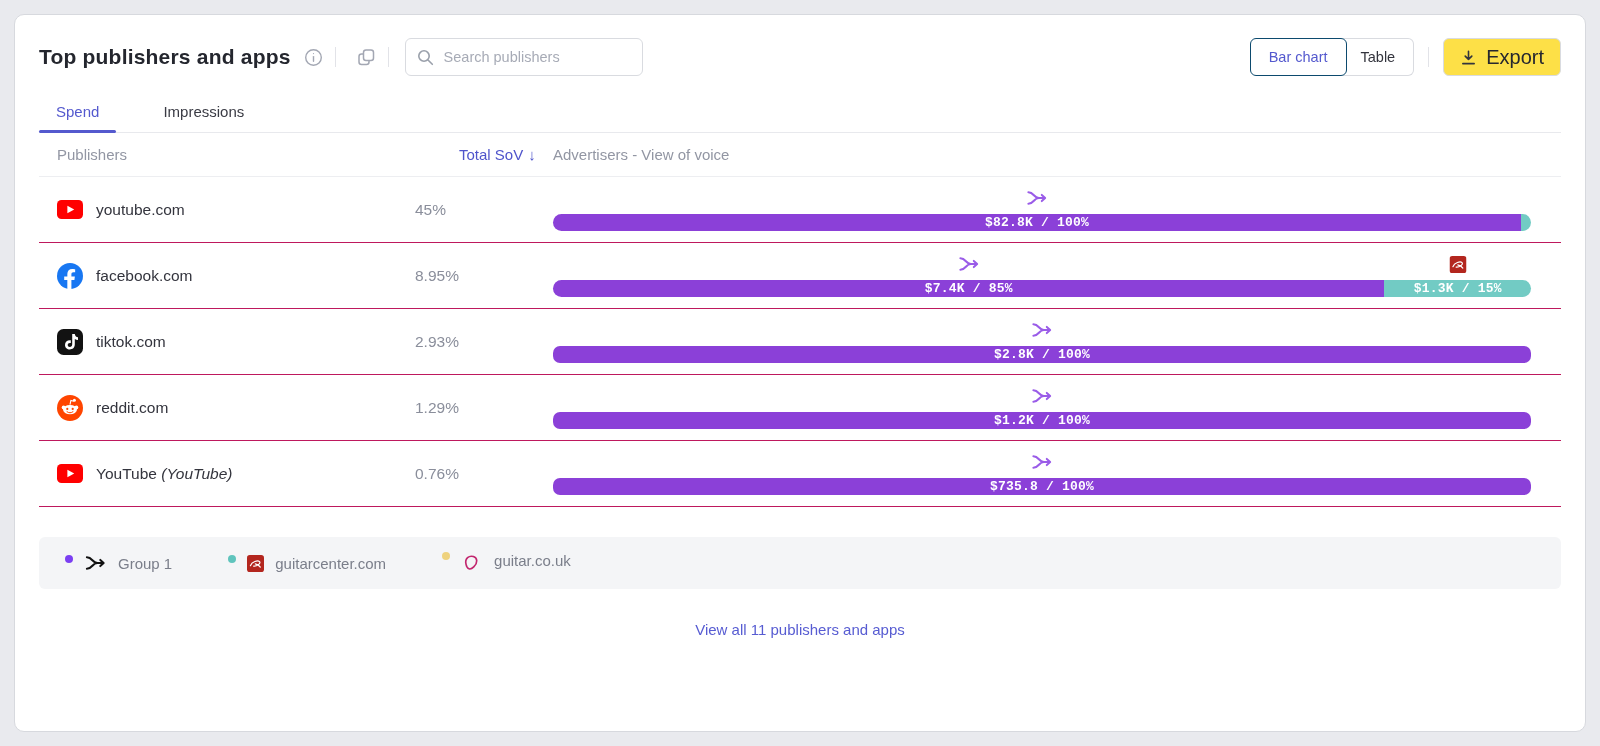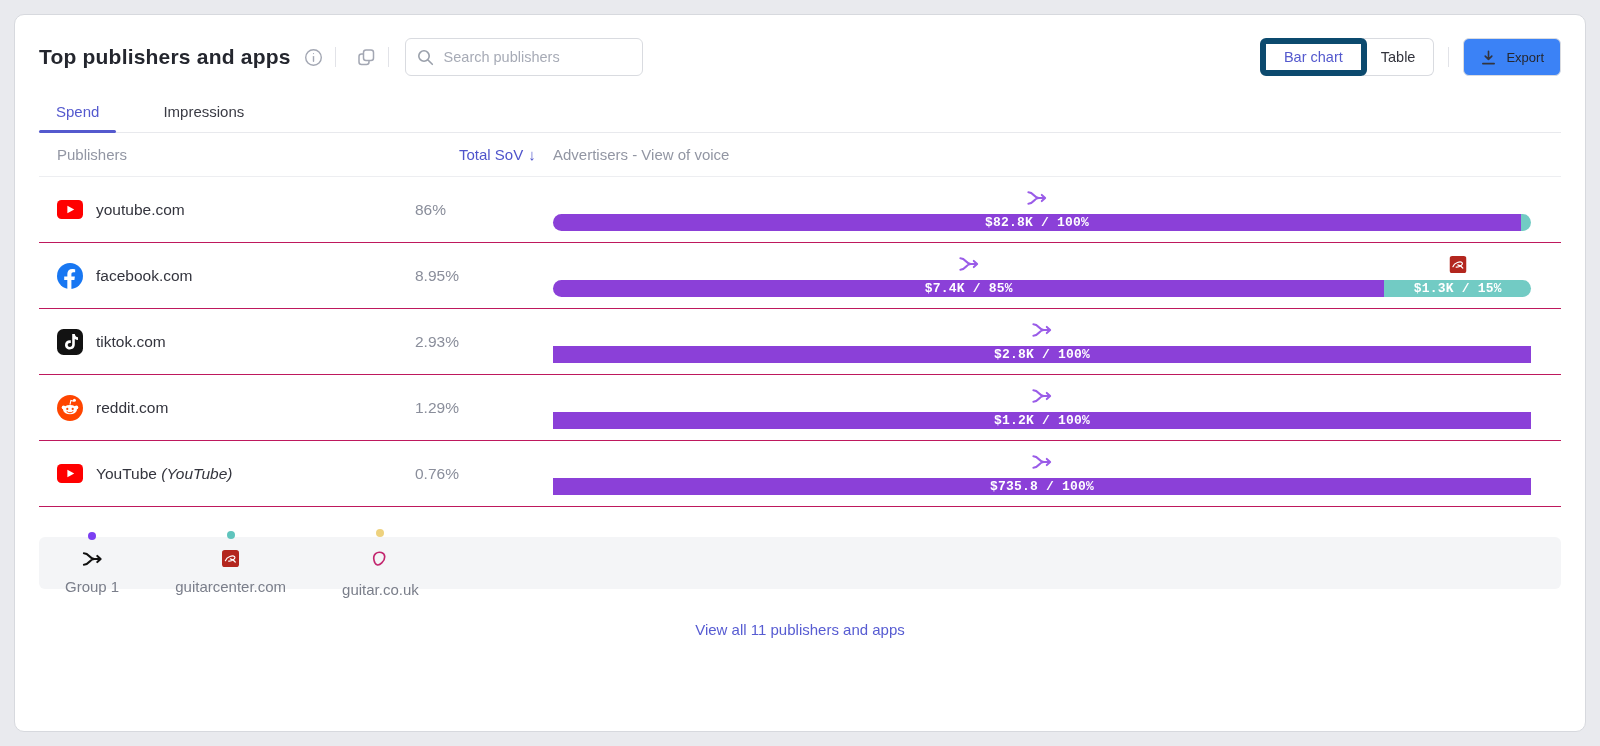--- a/index.html
+++ b/index.html
@@ -33,25 +33,25 @@
     width:100%;height:100%;border:1px solid var(--border-dark);border-radius:6px;
     padding:0 12px 0 38px;font-size:14.5px;font-family:inherit;color:#3A3B44;outline:none;
   }
   .search-box input::placeholder{color:#A7ABB6;}
   .search-box .mag{position:absolute;left:12px;top:11px;}
   .hdr-right{margin-left:auto;display:flex;align-items:center;}
   .seg-btn{
     height:38px;padding:0 18px;background:#fff;font-size:14.5px;font-family:inherit;cursor:pointer;
     display:inline-flex;align-items:center;
   }
-  .seg-btn.active{border:6px solid #0c4a6e;color:var(--indigo);border-radius:6px;position:relative;z-index:1;}
+  .seg-btn.active{border:1px solid #0c4a6e;color:var(--indigo);border-radius:6px;position:relative;z-index:1;}
   .seg-btn.plain{border:1px solid var(--border-dark);border-left:none;color:#33343D;border-radius:0 6px 6px 0;margin-left:-4px;}
   .export-btn{
-    height:38px;padding:0 16px;border:1px solid var(--border-dark);border-radius:6px;background:#3b82f6;
-    font-size:13px;color:#26272F;display:inline-flex;align-items:center;gap:9px;cursor:pointer;font-family:inherit;
+    height:38px;padding:0 16px;border:1px solid var(--border-dark);border-radius:6px;background:#fde047;
+    font-size:20px;color:#26272F;display:inline-flex;align-items:center;gap:9px;cursor:pointer;font-family:inherit;
   }
   
   .tabs{display:flex;gap:30px;margin-top:14px;border-bottom:1px solid #E8E9ED;padding:0 0;}
   .tab{position:relative;padding:12px 17px;font-size:15px;color:#3A3B44;cursor:pointer;}
   .tab.active{color:var(--indigo);}
   .tab.active::after{content:"";position:absolute;left:0;right:0;bottom:-1px;height:3px;background:var(--indigo);border-radius:2px;}
   
   .grid-row{display:grid;grid-template-columns:358px 138px 1fr;align-items:center;padding-left:18px;padding-right:4px;}
   .table-head{height:44px;border-bottom:1px solid #EDEEF1;font-size:15px;color:#9296A3;}
   .th-sov{color:#4F54CB;display:flex;align-items:flex-start;gap:5px;cursor:pointer;margin-left:44px;}
@@ -63,33 +63,33 @@
   .pub-name .suffix{font-style:italic;}
   .sov-val{font-size:15.5px;color:var(--text-gray);}
   .bar-cell{padding-right:26px;}
   .bar-wrap{position:relative;padding-top:25px;}
   .sov-bar{display:flex;height:17px;width:100%;}
   .seg{position:relative;height:17px;}
   .seg-group1{background:var(--bar-purple);}
   .seg-guitarcenter{background:var(--bar-teal);}
   .seg:first-child{border-radius:9px 0 0 9px;}
   .seg:last-child{border-radius:0 9px 9px 0;}
-  .seg:only-child{border-radius:0;}
+  .seg:only-child{border-radius:7px;}
   .seg-label{
     position:absolute;inset:0;display:flex;align-items:center;justify-content:center;
     color:#fff;font-size:13px;font-weight:700;white-space:nowrap;letter-spacing:.2px;font-family:Liberation Mono, monospace;
   }
   .seg-icon{position:absolute;top:-24px;left:50%;transform:translateX(-50%);line-height:0;}
   .seg-icon.purple{color:#9A5CE8;}
   
   .legend{
     margin-top:30px;height:52px;background:#F4F5F7;border-radius:6px;
     display:flex;align-items:center;gap:56px;padding:0 26px;
   }
-  .legend-item{display:flex;align-items:center;gap:11px;cursor:pointer;color:#111;flex-direction:column;}
+  .legend-item{display:flex;align-items:flex-start;gap:11px;cursor:pointer;color:#111;}
   .legend-dot{width:8px;height:8px;border-radius:50%;display:inline-block;}
   .legend-glyph{display:inline-flex;align-items:center;line-height:0;}
   .legend-label{font-size:15px;color:#7A7E8A;}
   
   .footer{display:flex;justify-content:center;margin-top:32px;}
   .view-all{font-size:15px;color:#575CD2;cursor:pointer;text-decoration:none;}
 </style>
 </head>
 <body>
 
@@ -159,21 +159,21 @@
       <span class="favicon">
             <svg width="26" height="19" viewBox="0 0 26 19">
               <rect width="26" height="19" rx="4.5" fill="#FF0000"></rect>
               <path d="M10.4 5.7v7.6l6.8-3.8z" fill="#fff"></path>
             </svg>
           </span>
       <span class="pub-name">
         <span>youtube.com</span><span class="suffix"></span>
       </span>
     </div>
-    <div class="sov-val">86%</div>
+    <div class="sov-val">45%</div>
     <div class="bar-cell">
       <div class="bar-wrap">
         <div class="sov-bar">
               <div class="seg seg-group1" style="width: 99%;">
                 <span class="seg-label">$82.8K / 100%</span>
                 <span class="seg-icon purple"><svg width="23" height="16" viewBox="0 0 24 16" fill="none" stroke="currentColor" stroke-width="2.1" stroke-linecap="round" stroke-linejoin="round">
                     <path d="M3 2c6 0 5.5 6 11 6M3 14c6 0 5.5-6 11-6M14 8h5.5"></path>
                     <path d="M17 4.8L20.5 8 17 11.2"></path>
                   </svg></span>
               </div>

